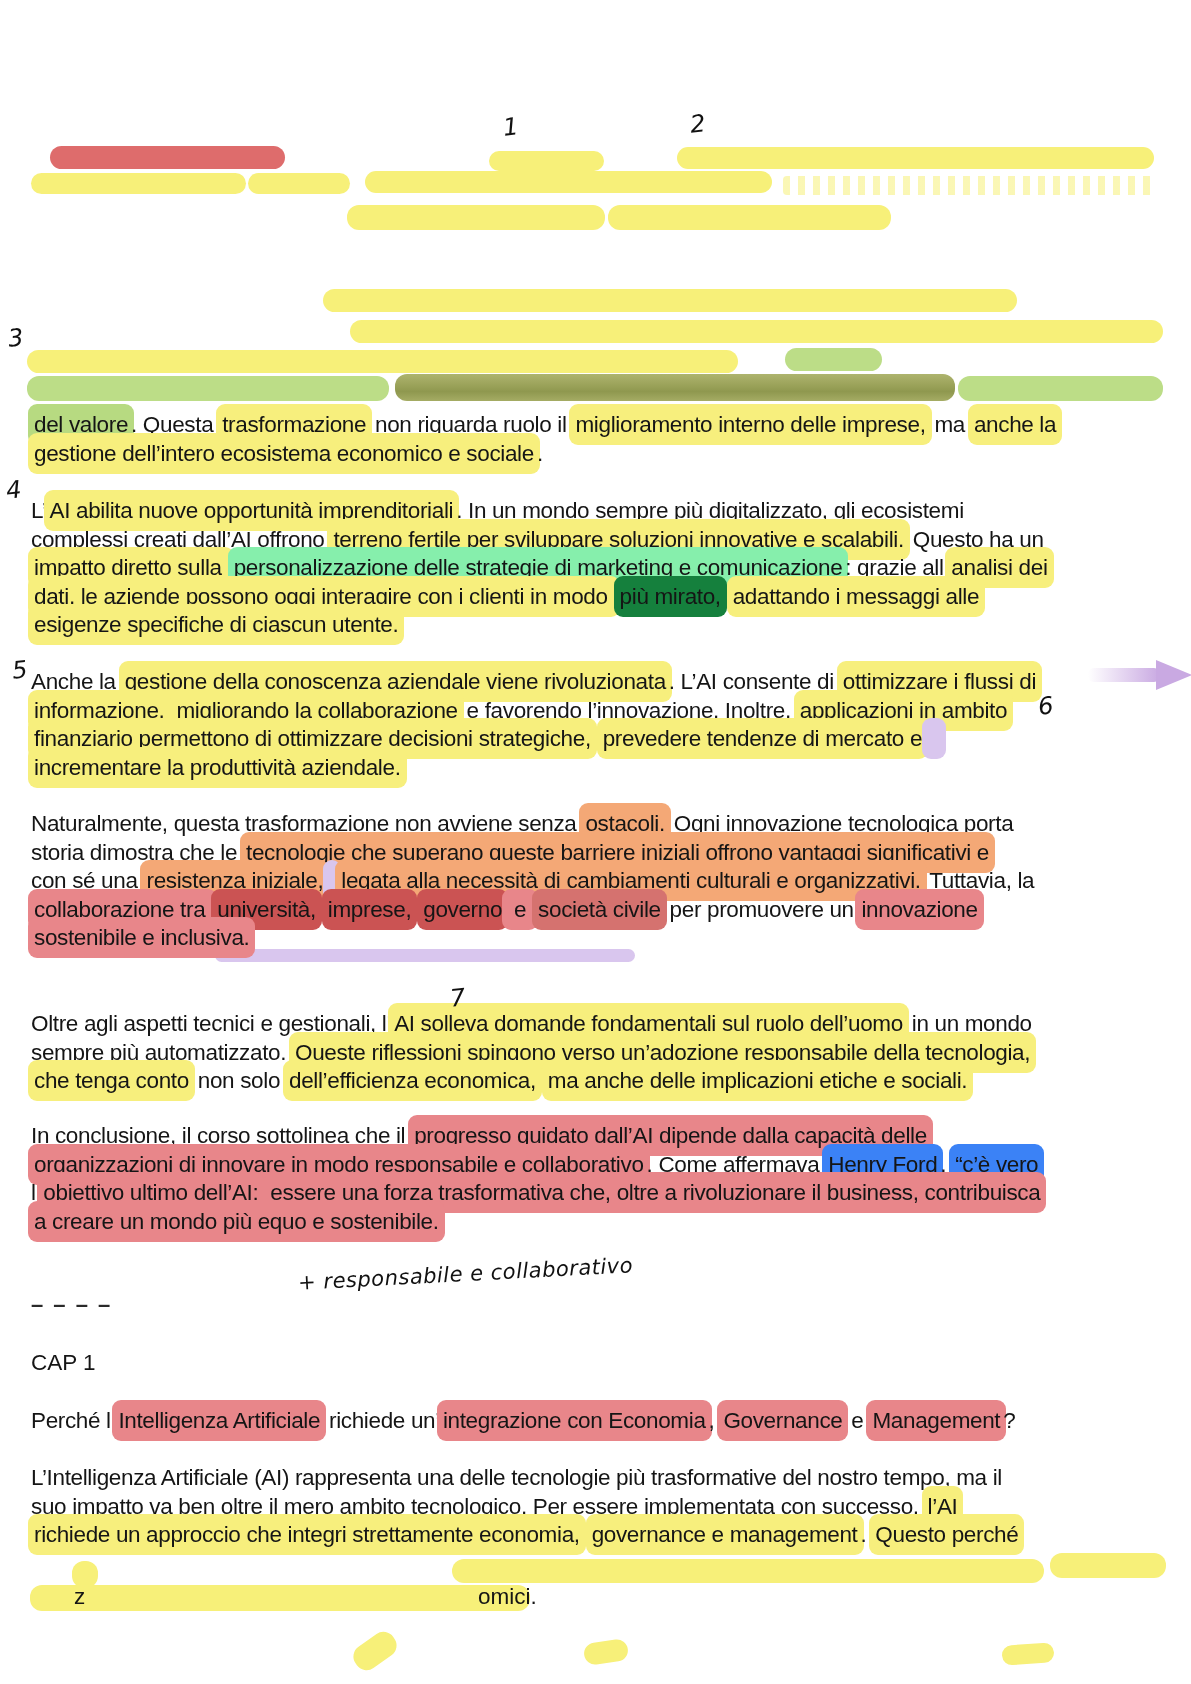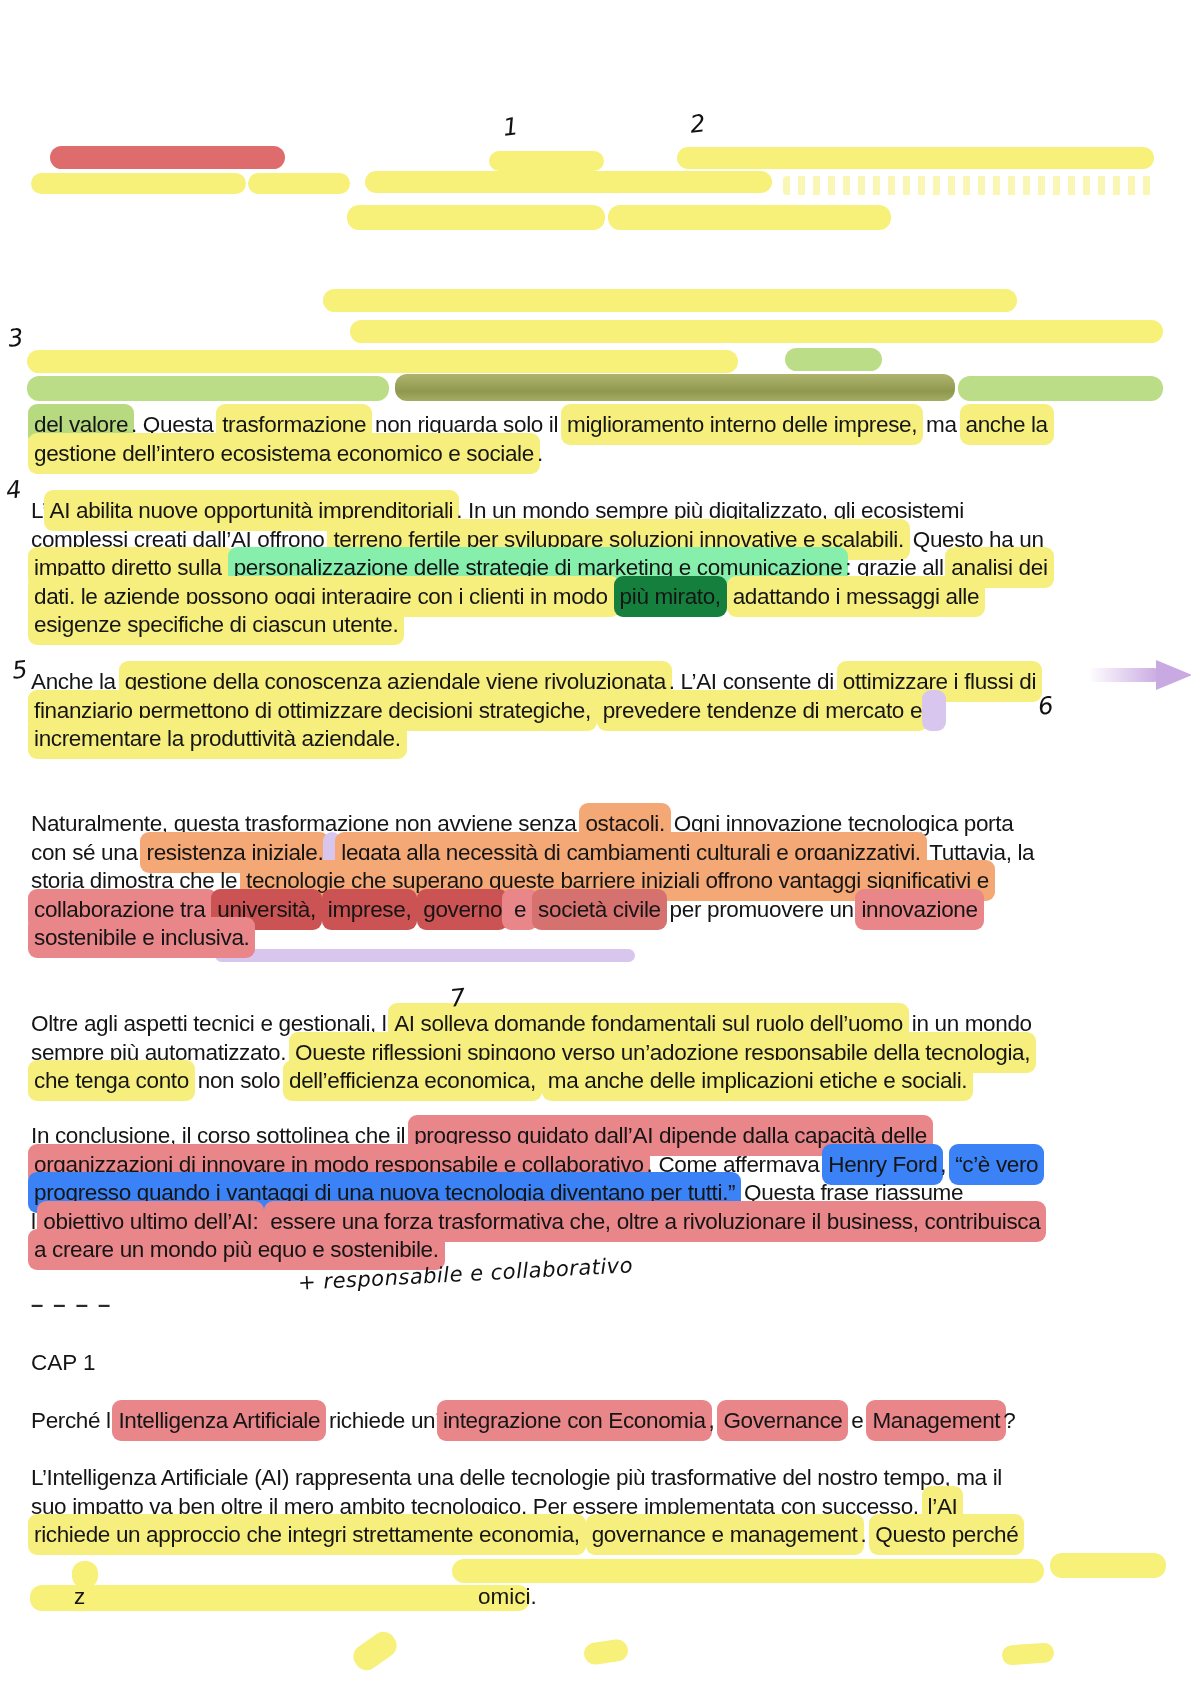--- a/index.html
+++ b/index.html
@@ -62,51 +62,51 @@
       <div class="stroke st-yellow" style="left: 72px; top: 1561px; width: 26px; height: 27px;"></div>
       <div class="stroke st-yellow" style="left: 452px; top: 1559px; width: 592px; height: 24px;"></div>
       <div class="stroke st-yellow" style="left: 1050px; top: 1553px; width: 116px; height: 25px;"></div>
       <div class="stroke st-yellow" style="left: 30px; top: 1585px; width: 500px; height: 26px;"></div>
       <div class="stroke st-yellow" style="left: 352px; top: 1638px; width: 46px; height: 26px; transform: rotate(-35deg);"></div>
       <div class="stroke st-yellow" style="left: 584px; top: 1641px; width: 44px; height: 22px; transform: rotate(-8deg);"></div>
       <div class="stroke st-yellow" style="left: 1002px; top: 1644px; width: 52px; height: 20px; transform: rotate(-4deg);"></div>
     </div>
   <div id="text-layer">
       <div class="para" style="top: 411px;">
-        <div class="line"><span class="seg hl hl-g">del valore</span><span class="seg">. Questa </span><span class="seg hl hl-y">trasformazione</span><span class="seg"> non riguarda solo il </span><span class="seg hl hl-y">miglioramento interno delle imprese,</span><span class="seg"> ma </span><span class="seg hl hl-y">anche la</span></div>
+        <div class="line"><span class="seg hl hl-g">del valore</span><span class="seg">. Questa </span><span class="seg hl hl-y">trasformazione</span><span class="seg"> non riguarda ruolo il </span><span class="seg hl hl-y">miglioramento interno delle imprese,</span><span class="seg"> ma </span><span class="seg hl hl-y">anche la</span></div>
         <div class="line"><span class="seg hl hl-y">gestione dell’intero ecosistema economico e sociale</span><span class="seg">.</span></div>
       </div>
       <div class="para" style="top: 497px;">
         <div class="line"><span class="seg">L’</span><span class="seg hl hl-y">AI abilita nuove opportunità imprenditoriali</span><span class="seg">. In un mondo sempre più digitalizzato, gli ecosistemi</span></div>
         <div class="line"><span class="seg">complessi creati dall’AI offrono </span><span class="seg hl hl-y">terreno fertile per sviluppare soluzioni innovative e scalabili.</span><span class="seg"> Questo ha un</span></div>
         <div class="line"><span class="seg hl hl-y">impatto diretto sulla </span><span class="seg hl hl-ym">personalizzazione delle strategie di marketing e comunicazione</span><span class="seg">: grazie all’</span><span class="seg hl hl-y">analisi dei</span></div>
         <div class="line"><span class="seg hl hl-y">dati, le aziende possono oggi interagire con i clienti in modo </span><span class="seg hl hl-yd">più mirato,</span><span class="seg"> </span><span class="seg hl hl-y">adattando i messaggi alle</span></div>
         <div class="line"><span class="seg hl hl-y">esigenze specifiche di ciascun utente.</span></div>
       </div>
       <div class="para" style="top: 668px;">
         <div class="line"><span class="seg">Anche la </span><span class="seg hl hl-y">gestione della conoscenza aziendale viene rivoluzionata</span><span class="seg">. L’AI consente di </span><span class="seg hl hl-y">ottimizzare i flussi di</span></div>
+        <div class="line"><span class="seg hl hl-y">informazione,</span><span class="seg"> </span><span class="seg hl hl-y">migliorando la collaborazione</span><span class="seg"> e favorendo l’innovazione. Inoltre, </span><span class="seg hl hl-y">applicazioni in ambito</span></div>
         <div class="line"><span class="seg hl hl-y">finanziario permettono di ottimizzare decisioni strategiche,</span><span class="seg"> </span><span class="seg hl hl-y">prevedere tendenze di mercato e</span><span class="seg hl hl-v">  </span></div>
         <div class="line"><span class="seg hl hl-y">incrementare la produttività aziendale.</span></div>
       </div>
       <div class="para" style="top: 810px;">
         <div class="line"><span class="seg">Naturalmente, questa trasformazione non avviene senza </span><span class="seg hl hl-o">ostacoli.</span><span class="seg"> Ogni innovazione tecnologica porta</span></div>
+        <div class="line"><span class="seg">storia dimostra che le </span><span class="seg hl hl-o">tecnologie che superano queste barriere iniziali offrono vantaggi significativi e</span></div>
         <div class="line"><span class="seg">con sé una </span><span class="seg hl hl-o">resistenza iniziale,</span><span class="seg hl hl-v"> </span><span class="seg hl hl-o">legata alla necessità di cambiamenti culturali e organizzativi.</span><span class="seg"> Tuttavia, la</span></div>
-        <div class="line"><span class="seg">storia dimostra che le </span><span class="seg hl hl-o">tecnologie che superano queste barriere iniziali offrono vantaggi significativi e</span></div>
         <div class="line"><span class="seg hl hl-r">collaborazione tra </span><span class="seg hl hl-rd">università,</span><span class="seg"> </span><span class="seg hl hl-rd">imprese,</span><span class="seg"> </span><span class="seg hl hl-rd">governo</span><span class="seg hl hl-r"> e </span><span class="seg hl hl-rm">società civile</span><span class="seg"> per promuovere un’</span><span class="seg hl hl-r">innovazione</span></div>
         <div class="line"><span class="seg hl hl-r">sostenibile e inclusiva.</span></div>
       </div>
       <div class="para" style="top: 1010px;">
         <div class="line"><span class="seg">Oltre agli aspetti tecnici e gestionali, l’</span><span class="seg hl hl-y">AI solleva domande fondamentali sul ruolo dell’uomo</span><span class="seg"> in un mondo</span></div>
         <div class="line"><span class="seg">sempre più automatizzato. </span><span class="seg hl hl-y">Queste riflessioni spingono verso un’adozione responsabile della tecnologia,</span></div>
         <div class="line"><span class="seg hl hl-y">che tenga conto</span><span class="seg"> non solo </span><span class="seg hl hl-y">dell’efficienza economica,</span><span class="seg"> </span><span class="seg hl hl-y">ma anche delle implicazioni etiche e sociali.</span></div>
       </div>
       <div class="para" style="top: 1122px;">
         <div class="line"><span class="seg">In conclusione, il corso sottolinea che il </span><span class="seg hl hl-r">progresso guidato dall’AI dipende dalla capacità delle</span></div>
         <div class="line"><span class="seg hl hl-r">organizzazioni di innovare in modo responsabile e collaborativo</span><span class="seg">. Come affermava </span><span class="seg hl hl-b">Henry Ford</span><span class="seg">, </span><span class="seg hl hl-b">“c’è vero</span></div>
-        <div class="line"><span class="seg hl hl-b">progresso quando i vantaggi di una nuova tecnologia diventano per tutti.”</span><span class="seg"> Questa frase riassume</span></div>
         <div class="line"><span class="seg">l’</span><span class="seg hl hl-r">obiettivo ultimo dell’AI:</span><span class="seg"> </span><span class="seg hl hl-r">essere una forza trasformativa che, oltre a rivoluzionare il business, contribuisca</span></div>
         <div class="line"><span class="seg hl hl-r">a creare un mondo più equo e sostenibile.</span></div>
       </div>
       <div class="para" style="top: 1407px;">
         <div class="line"><span class="seg">Perché l’</span><span class="seg hl hl-r">Intelligenza Artificiale</span><span class="seg"> richiede un’</span><span class="seg hl hl-r">integrazione con Economia</span><span class="seg">, </span><span class="seg hl hl-r">Governance</span><span class="seg"> e </span><span class="seg hl hl-r">Management</span><span class="seg">?</span></div>
       </div>
       <div class="para" style="top: 1464px;">
         <div class="line"><span class="seg">L’Intelligenza Artificiale (AI) rappresenta una delle tecnologie più trasformative del nostro tempo, ma il</span></div>
         <div class="line"><span class="seg">suo impatto va ben oltre il mero ambito tecnologico. Per essere implementata con successo, </span><span class="seg hl hl-y">l’AI</span></div>
         <div class="line"><span class="seg hl hl-y">richiede un approccio che integri strettamente economia,</span><span class="seg"> </span><span class="seg hl hl-y">governance e management</span><span class="seg">. </span><span class="seg hl hl-y">Questo perché</span></div>

